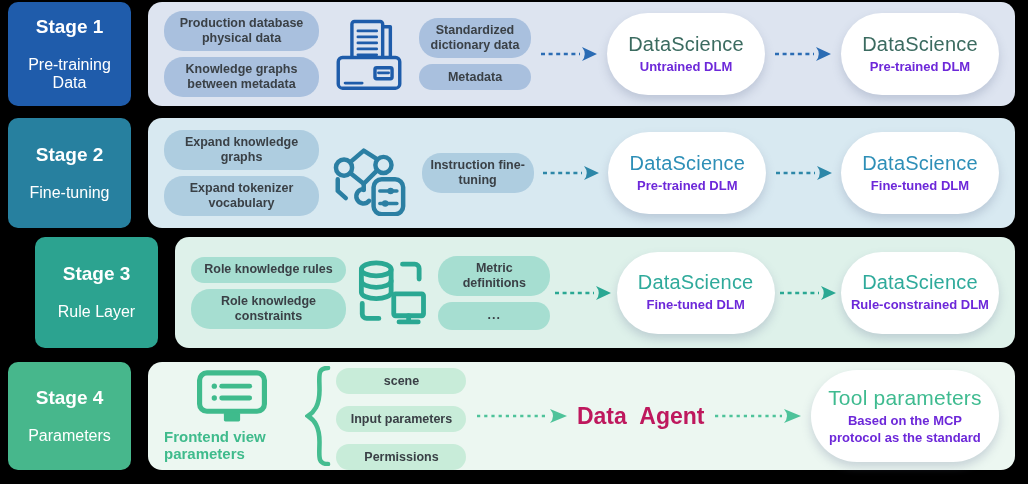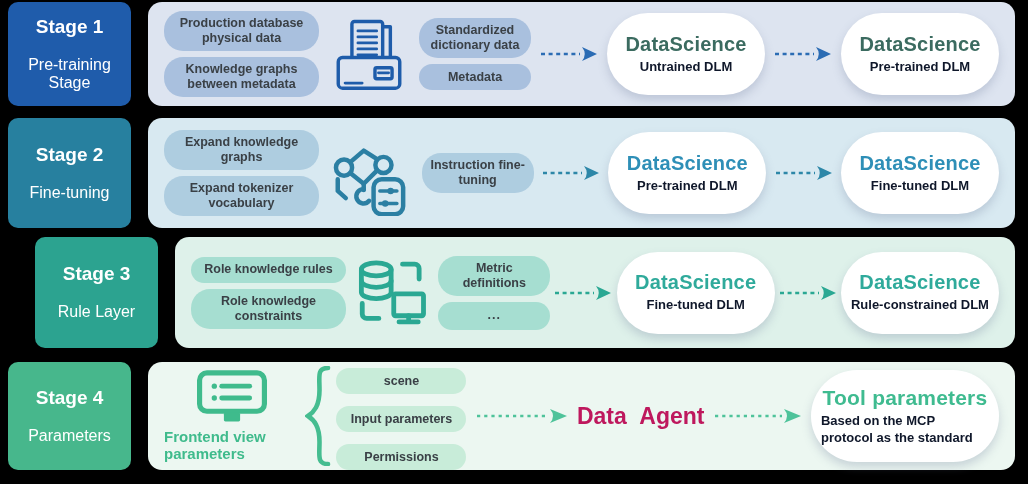--- a/index.html
+++ b/index.html
@@ -55,37 +55,37 @@
   .icon-wrap { color:var(--icon); display:flex; align-items:center; justify-content:center; }
   .arrow { color:var(--arrow); display:flex; align-items:center; }
   .arrow svg line { stroke:currentColor; }
   .arrow svg path { fill:currentColor; }
 
   .node {
     background:#fff; border-radius:46px; width:158px; height:82px;
     display:flex; flex-direction:column; align-items:center; justify-content:center;
     gap:3px; box-shadow:0 5px 10px rgba(115,130,160,.30);
   }
-  .node-title { font-size:20px; font-weight:700; color:var(--node); letter-spacing:.2px; }
-  .node-sub { font-size:13px; font-weight:600; color:#0f172a; text-align:left; line-height:1.25; padding:0 10px; }
+  .node-title { font-size:20px; font-weight:400; color:var(--node); letter-spacing:.2px; }
+  .node-sub { font-size:13px; font-weight:600; color:#6d28d9; text-align:center; line-height:1.25; padding:0 10px; }
   .node-lg { width:188px; height:92px; }
   .node-lg .node-title { font-size:21px; }
 
   .src-block { display:flex; flex-direction:column; align-items:center; width:136px; color:var(--icon); }
   .src-caption { font-size:15px; font-weight:700; line-height:1.12; margin-top:3px; }
   .brace { display:flex; align-items:center; color:#45bd90; margin:0 -4px; }
   .agent-label { font-size:23px; font-weight:600; color:#be185d; word-spacing:7px; white-space:nowrap; }
 </style>
 </head>
 <body>
 
 <div class="row r1 s1">
   <div class="stage-box">
     <div class="stage-title">Stage 1</div>
-    <div class="stage-sub">Pre-training Stage</div>
+    <div class="stage-sub">Pre-training Data</div>
   </div>
   <div class="panel">
     <div class="pill-col">
       <div class="pill w155">Production database physical data</div>
       <div class="pill w155">Knowledge graphs between metadata</div>
     </div>
     <div class="icon-wrap">
       <svg width="82" height="82" viewBox="0 0 96 96" fill="none" stroke="currentColor" stroke-width="4" stroke-linejoin="round" stroke-linecap="round">
         <rect x="28" y="10" width="36" height="44" rx="3"></rect>
         <path d="M64,16 h9 v38"></path>

